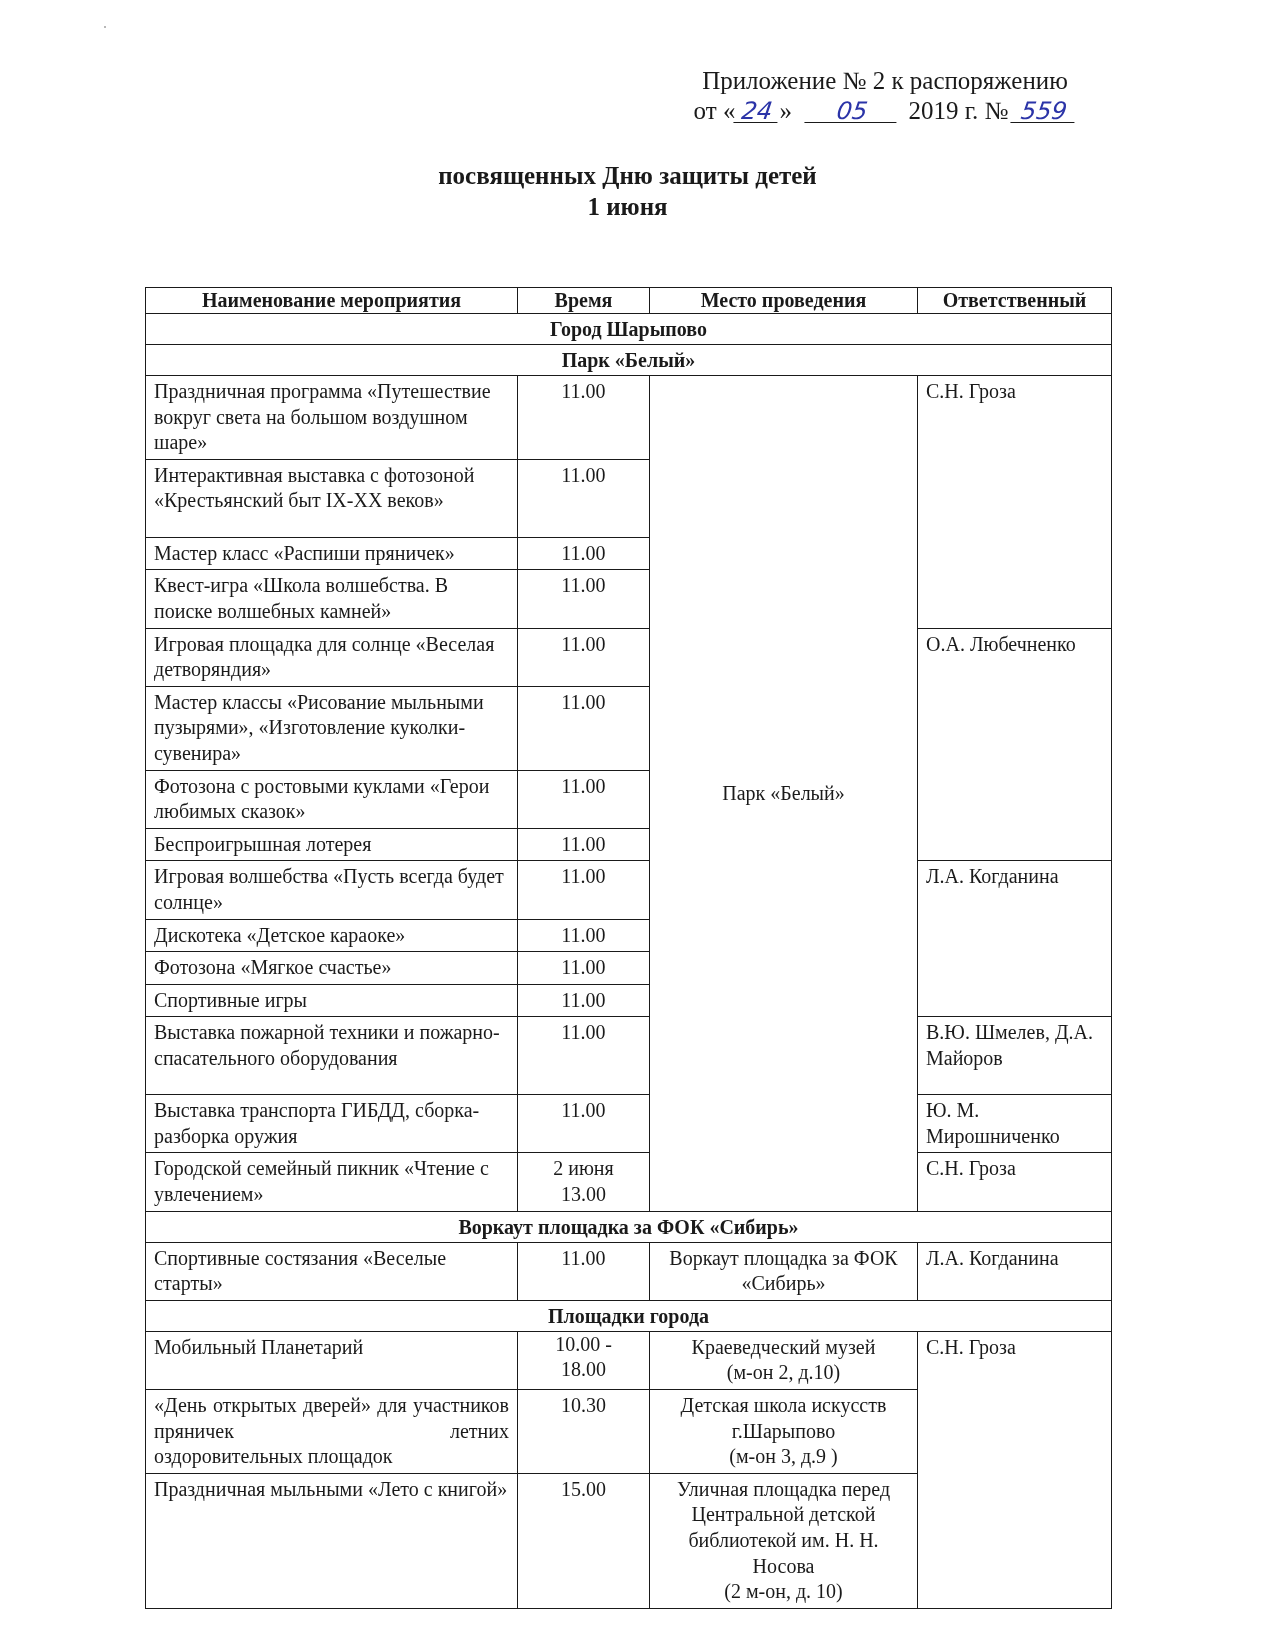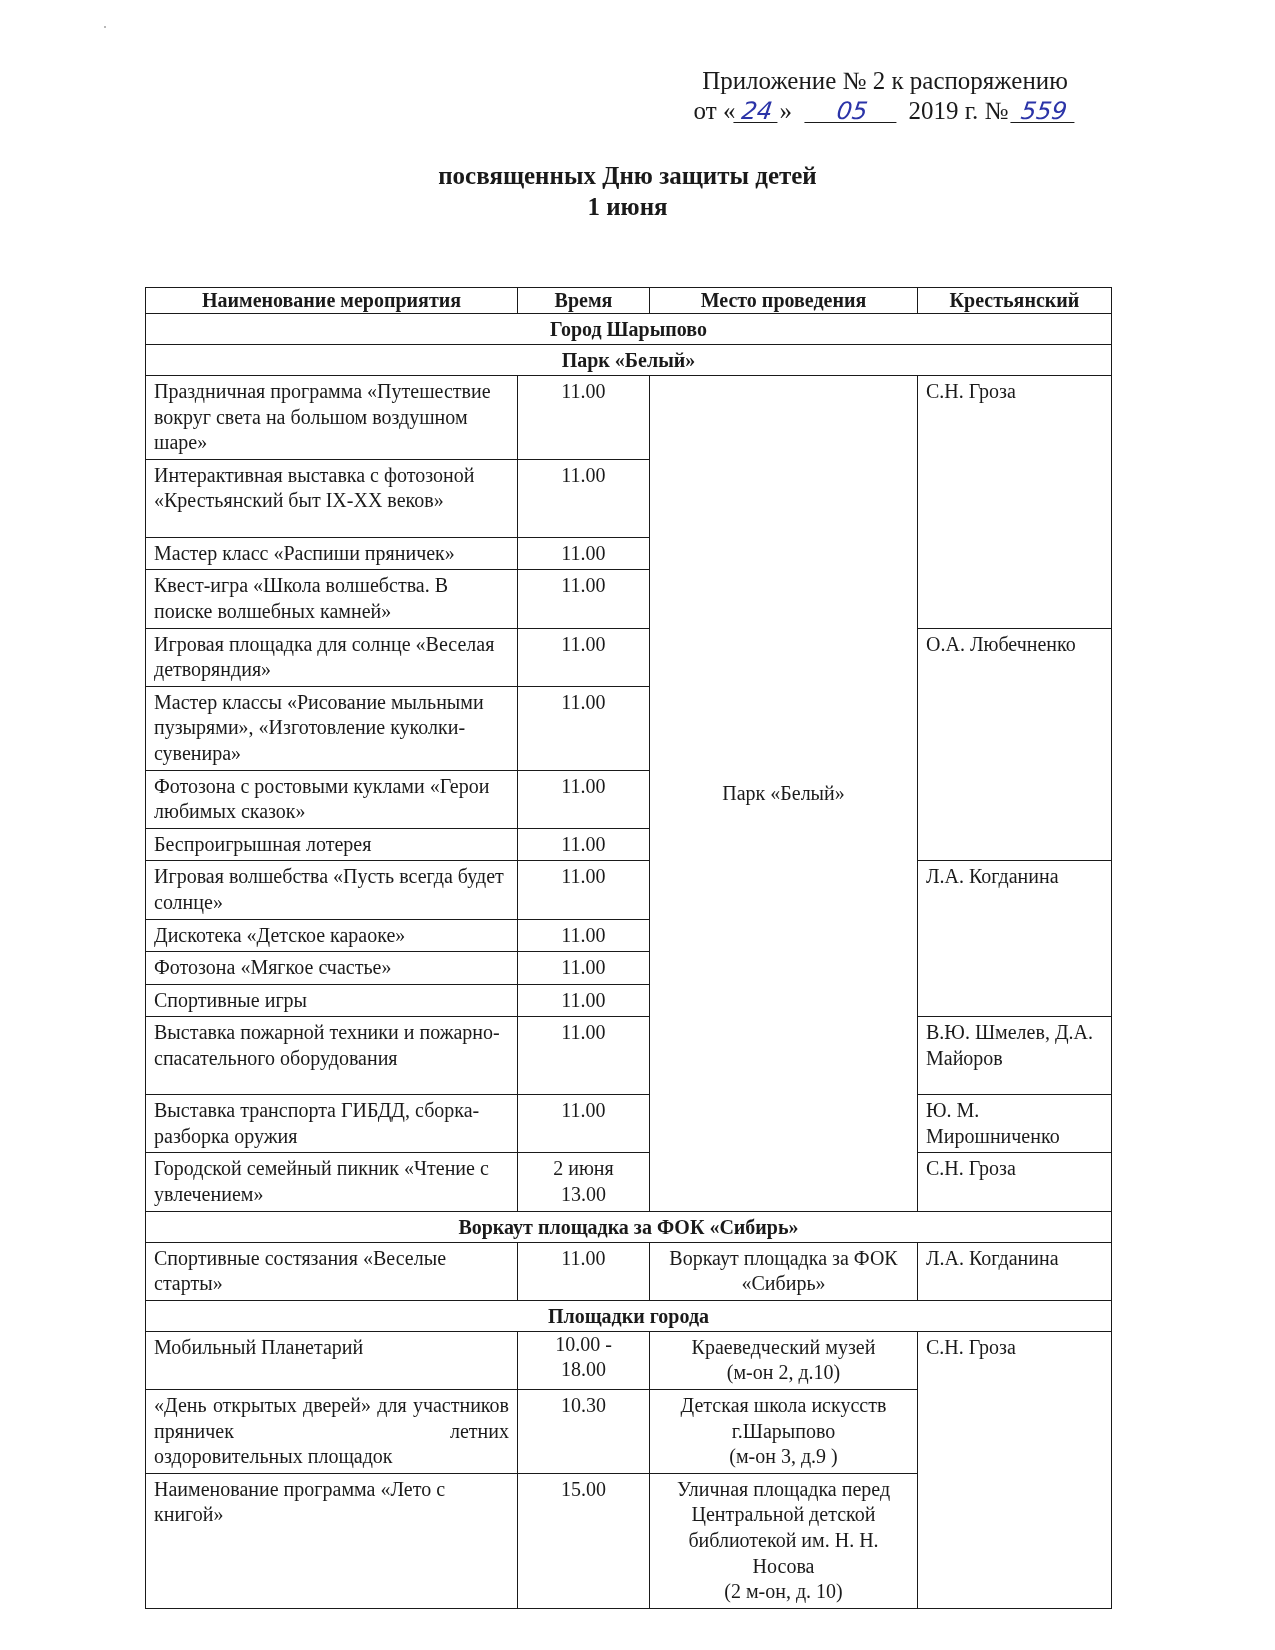--- a/index.html
+++ b/index.html
@@ -122,21 +122,21 @@
     <col class="c1">
       <col class="c2">
       <col class="c3">
       <col class="c4">
   </colgroup>
   <thead>
     <tr>
       <th>Наименование мероприятия</th>
       <th>Время</th>
       <th>Место проведения</th>
-      <th>Крестьянский</th>
+      <th>Ответственный</th>
     </tr>
   </thead>
   <tbody>
     <tr>
       <td class="section" colspan="4">Город Шарыпово</td>
     </tr>
     <tr>
       <td class="section" colspan="4">Парк «Белый»</td>
     </tr>
 
@@ -239,21 +239,21 @@
         <span class="last">оздоровительных площадок</span>
       </td>
       <td class="time">10.30</td>
       <td class="place">
         <div>Детская школа искусств</div>
         <div>г.Шарыпово</div>
         <div>(м-он 3, д.9 )</div>
       </td>
     </tr>
     <tr style="height:130px">
-      <td class="name">Наименование программа «Лето с книгой»</td>
+      <td class="name">Праздничная мыльными «Лето с книгой»</td>
       <td class="time">15.00</td>
       <td class="place">
         <div>Уличная площадка перед Центральной детской библиотекой им. Н. Н. Носова</div>
         <div>(2 м-он, д. 10)</div>
       </td>
     </tr>
   </tbody>
 </table>
 
 </body></html>

